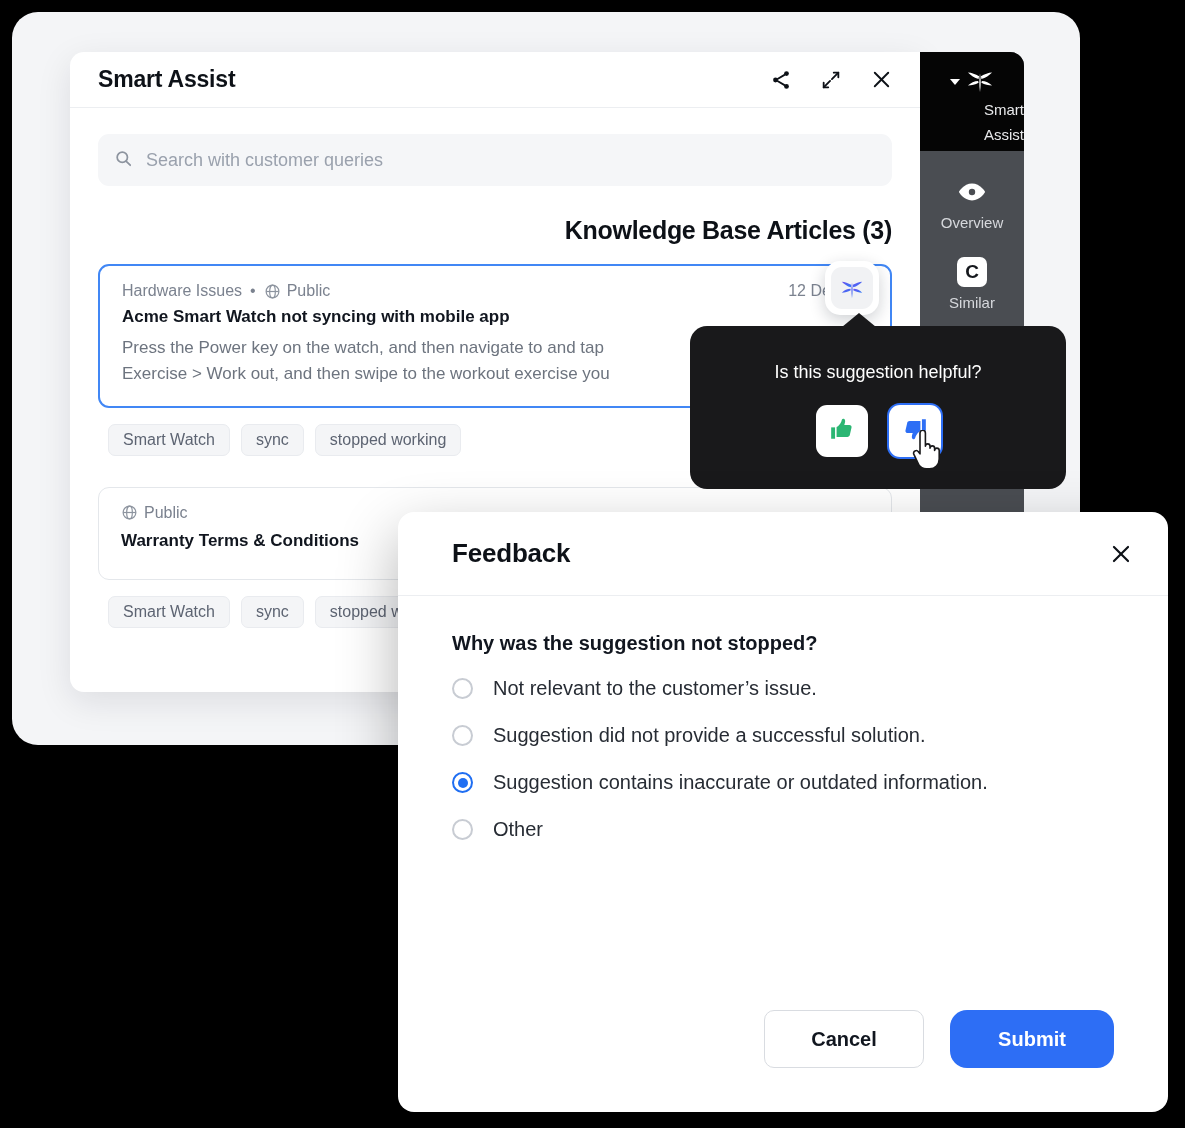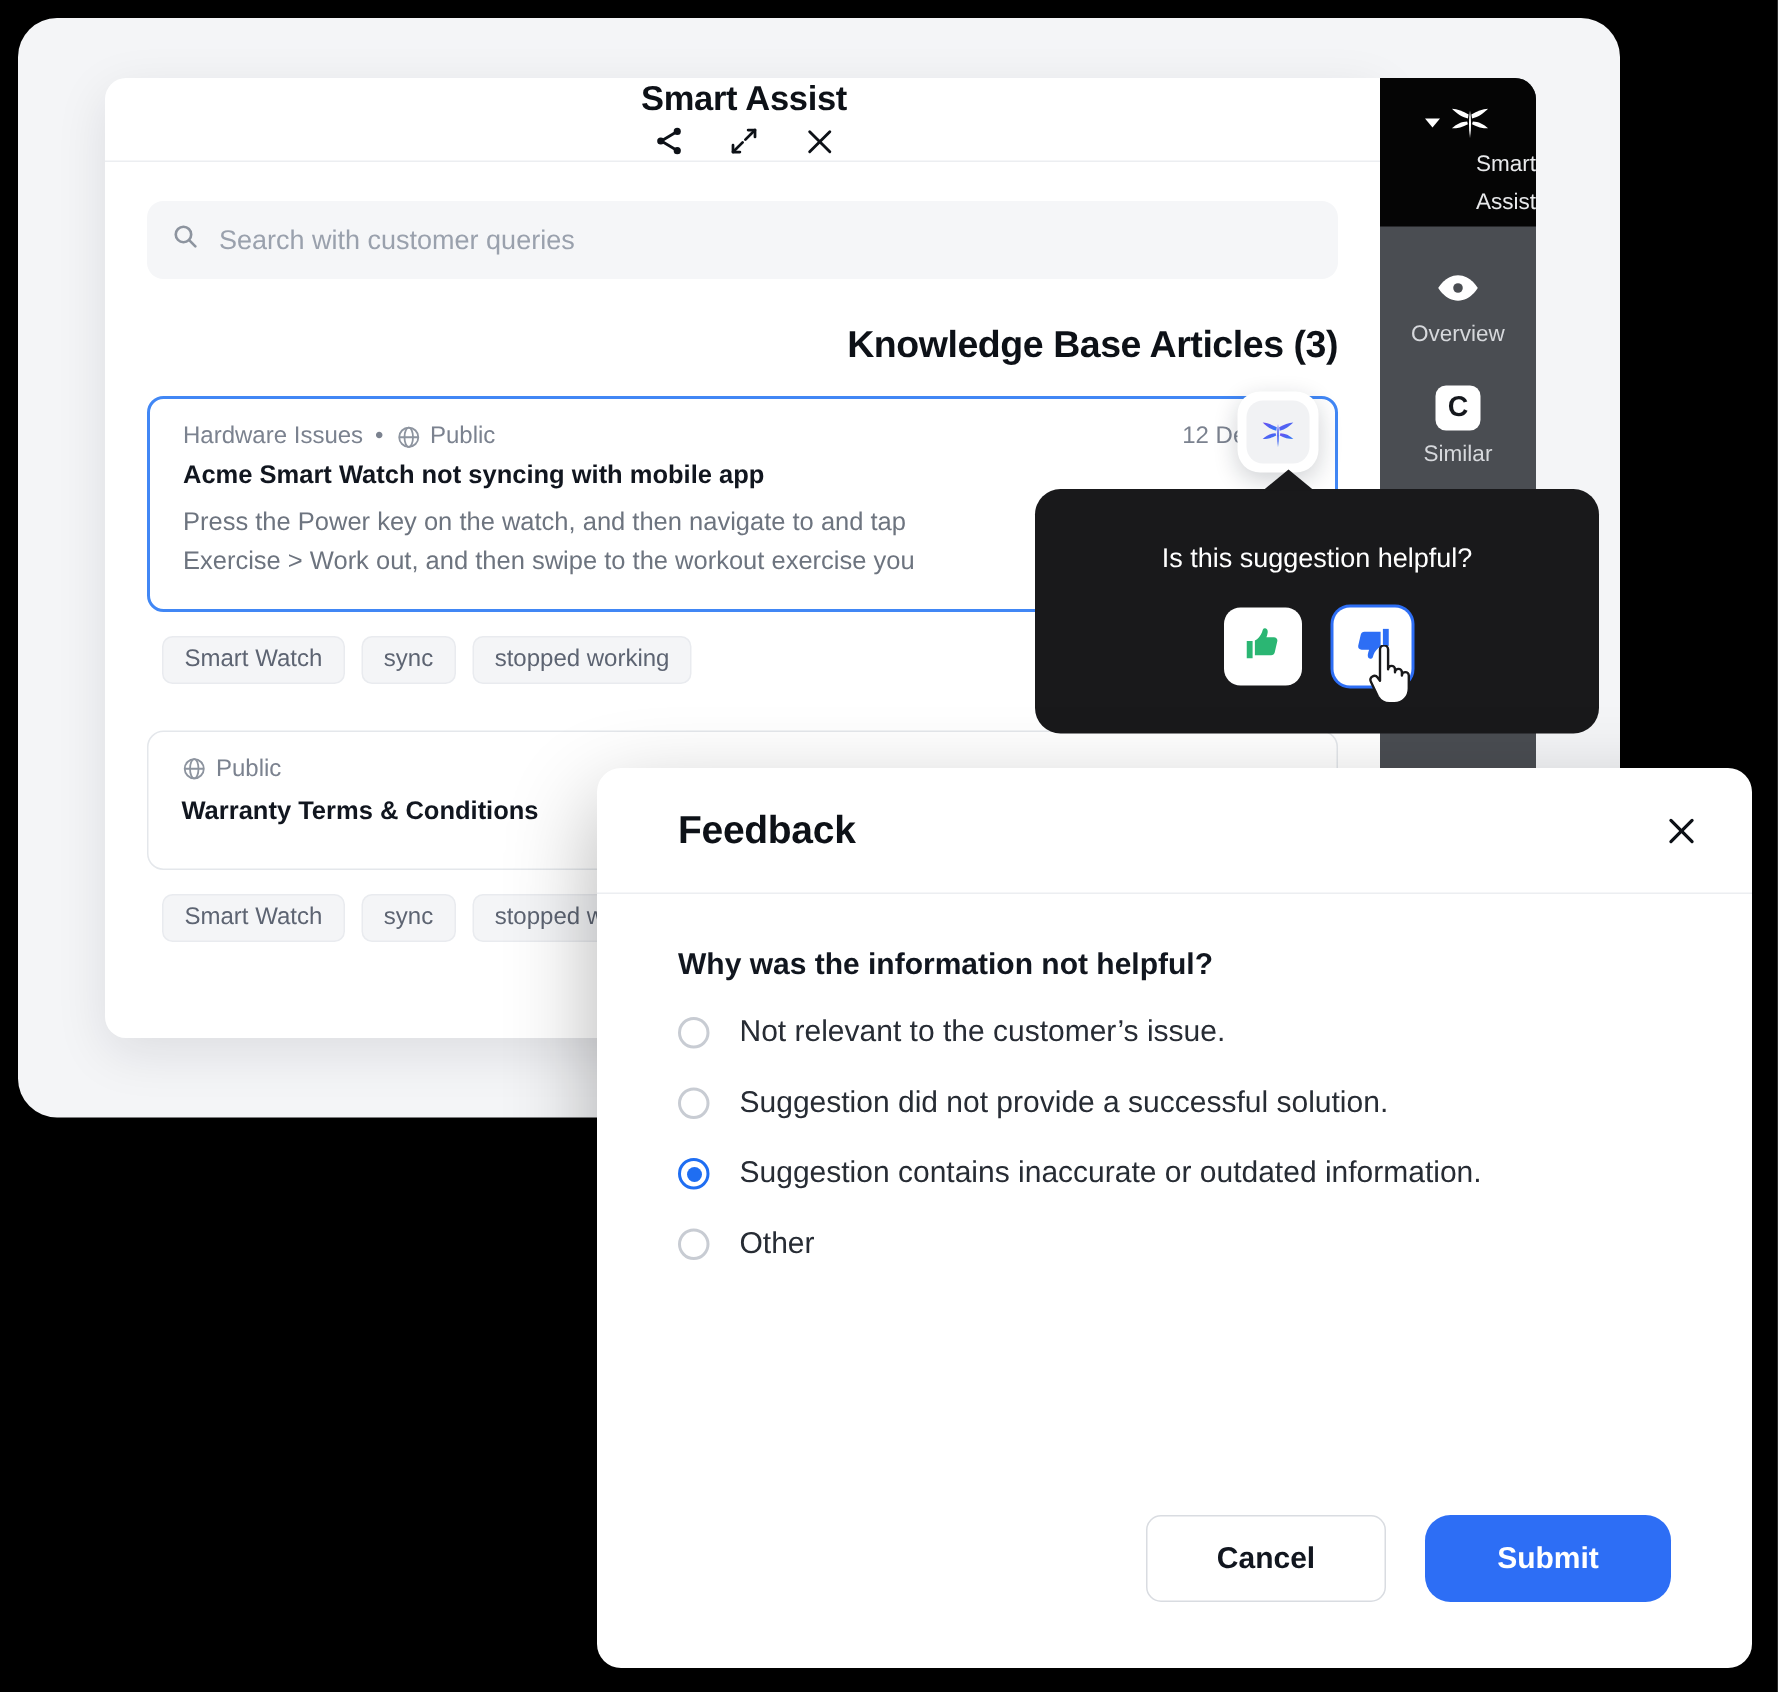--- a/index.html
+++ b/index.html
@@ -43,21 +43,20 @@
     box-shadow: 0 10px 34px rgba(16,24,40,0.10);
     overflow: hidden;
   }
 
   .sa-header {
     height: 56px;
     border-bottom: 1px solid #eceef1;
     display: flex;
     align-items: center;
     padding: 0 26px 0 28px;
-    flex-direction: column;
   }
   .sa-title {
     font-size: 23px;
     font-weight: 700;
     color: #0d1117;
     letter-spacing: -0.2px;
     flex: 1;
   }
   .hdr-icons { display: flex; align-items: center; gap: 24px; }
   .hdr-icon {
@@ -571,21 +570,21 @@
       <div class="dlg-close">
         <svg width="26" height="26" viewBox="0 0 24 24" fill="none" stroke="currentColor" stroke-width="2" stroke-linecap="round">
           <line x1="5.5" y1="5.5" x2="18.5" y2="18.5"></line>
           <line x1="18.5" y1="5.5" x2="5.5" y2="18.5"></line>
         </svg>
       </div>
     </div>
 
     <div class="dlg-body">
 
-      <div class="dlg-question">Why was the information not helpful?</div>
+      <div class="dlg-question">Why was the suggestion not stopped?</div>
 
       <div class="radio-row">
         <span class="radio"></span>
         <span class="radio-label">Not relevant to the customer’s issue.</span>
       </div>
       <div class="radio-row">
         <span class="radio"></span>
         <span class="radio-label">Suggestion did not provide a successful solution.</span>
       </div>
       <div class="radio-row">

